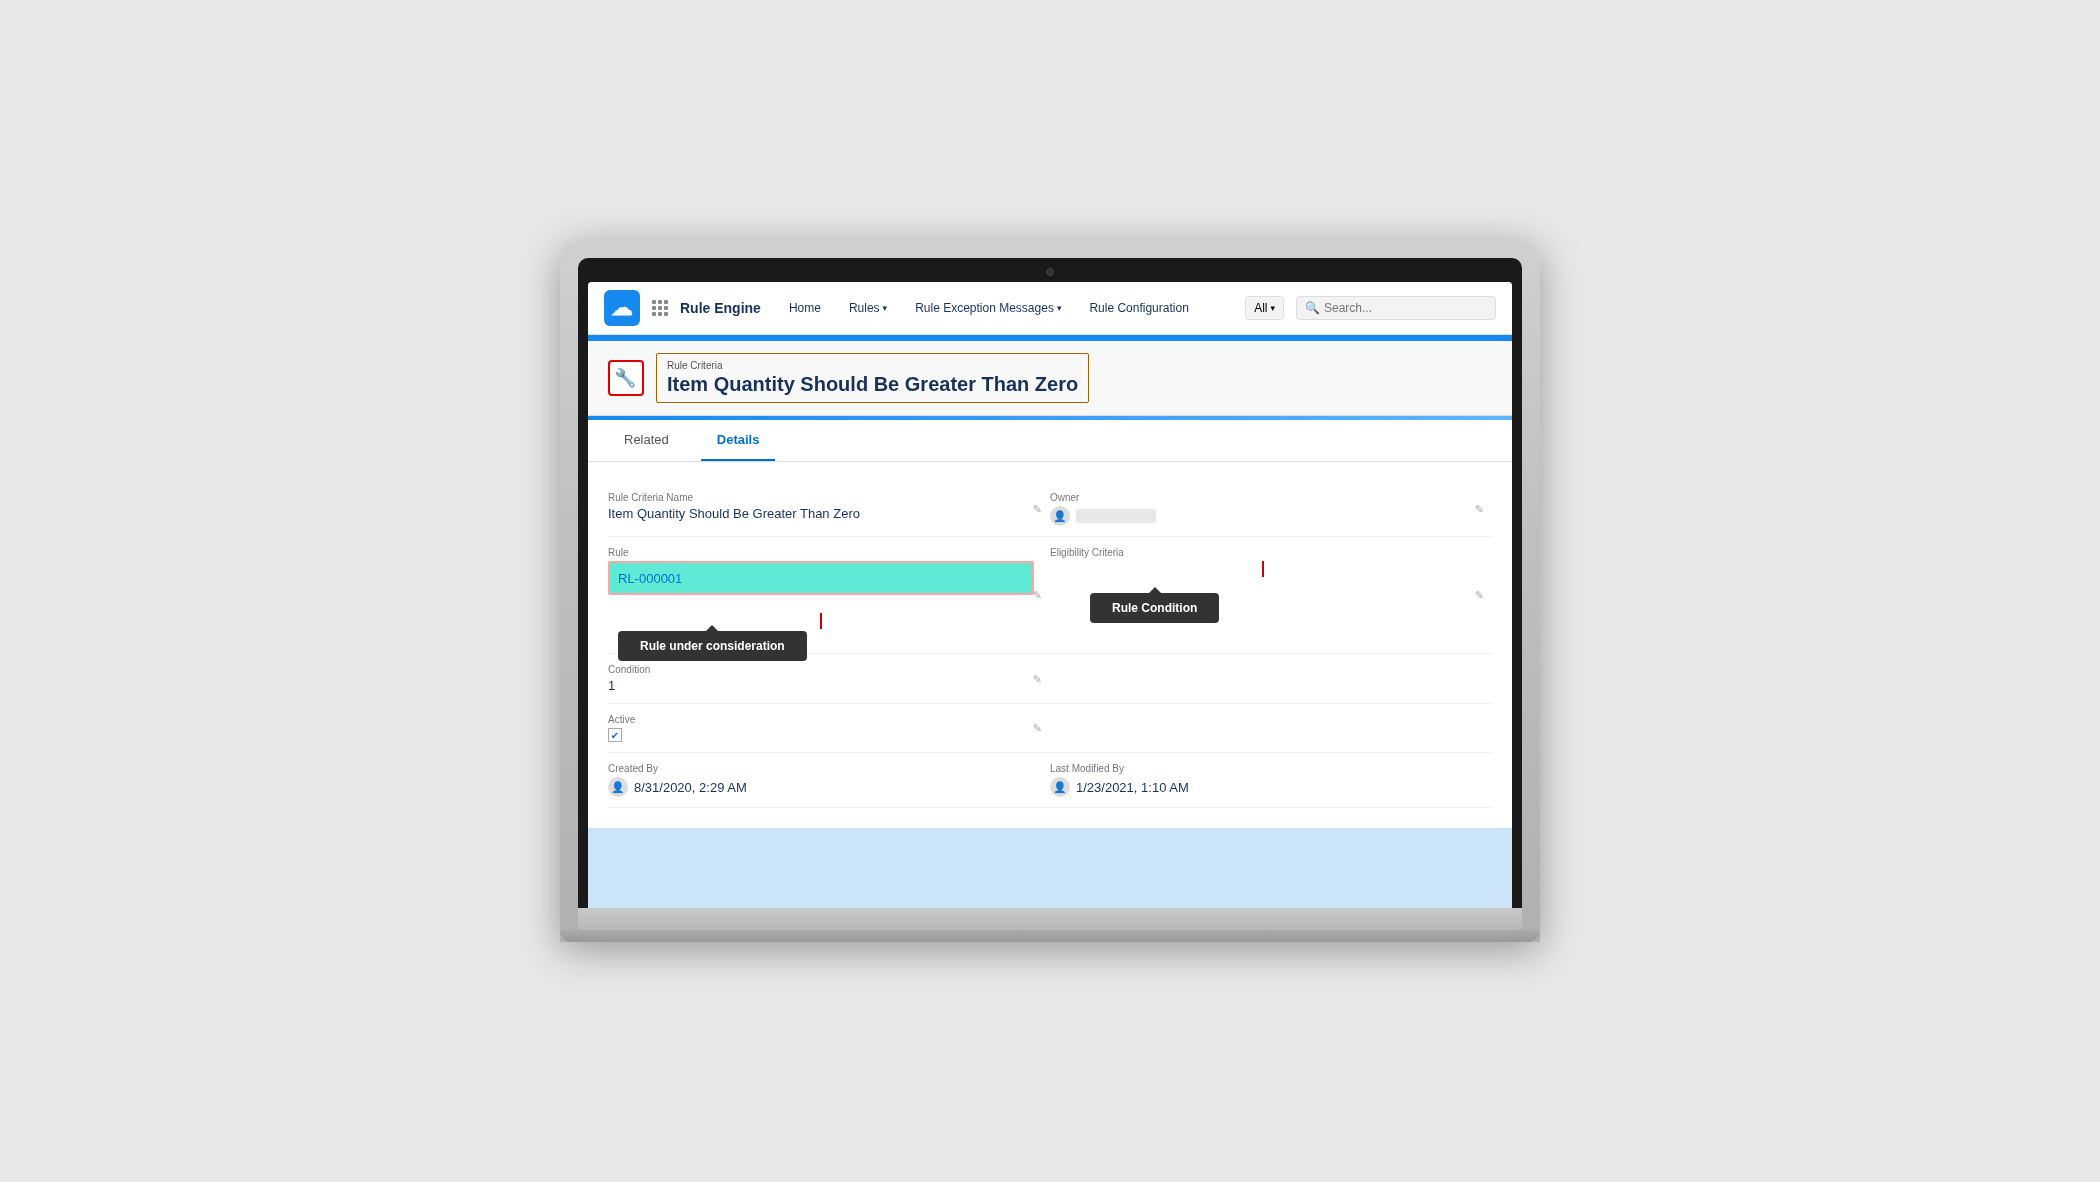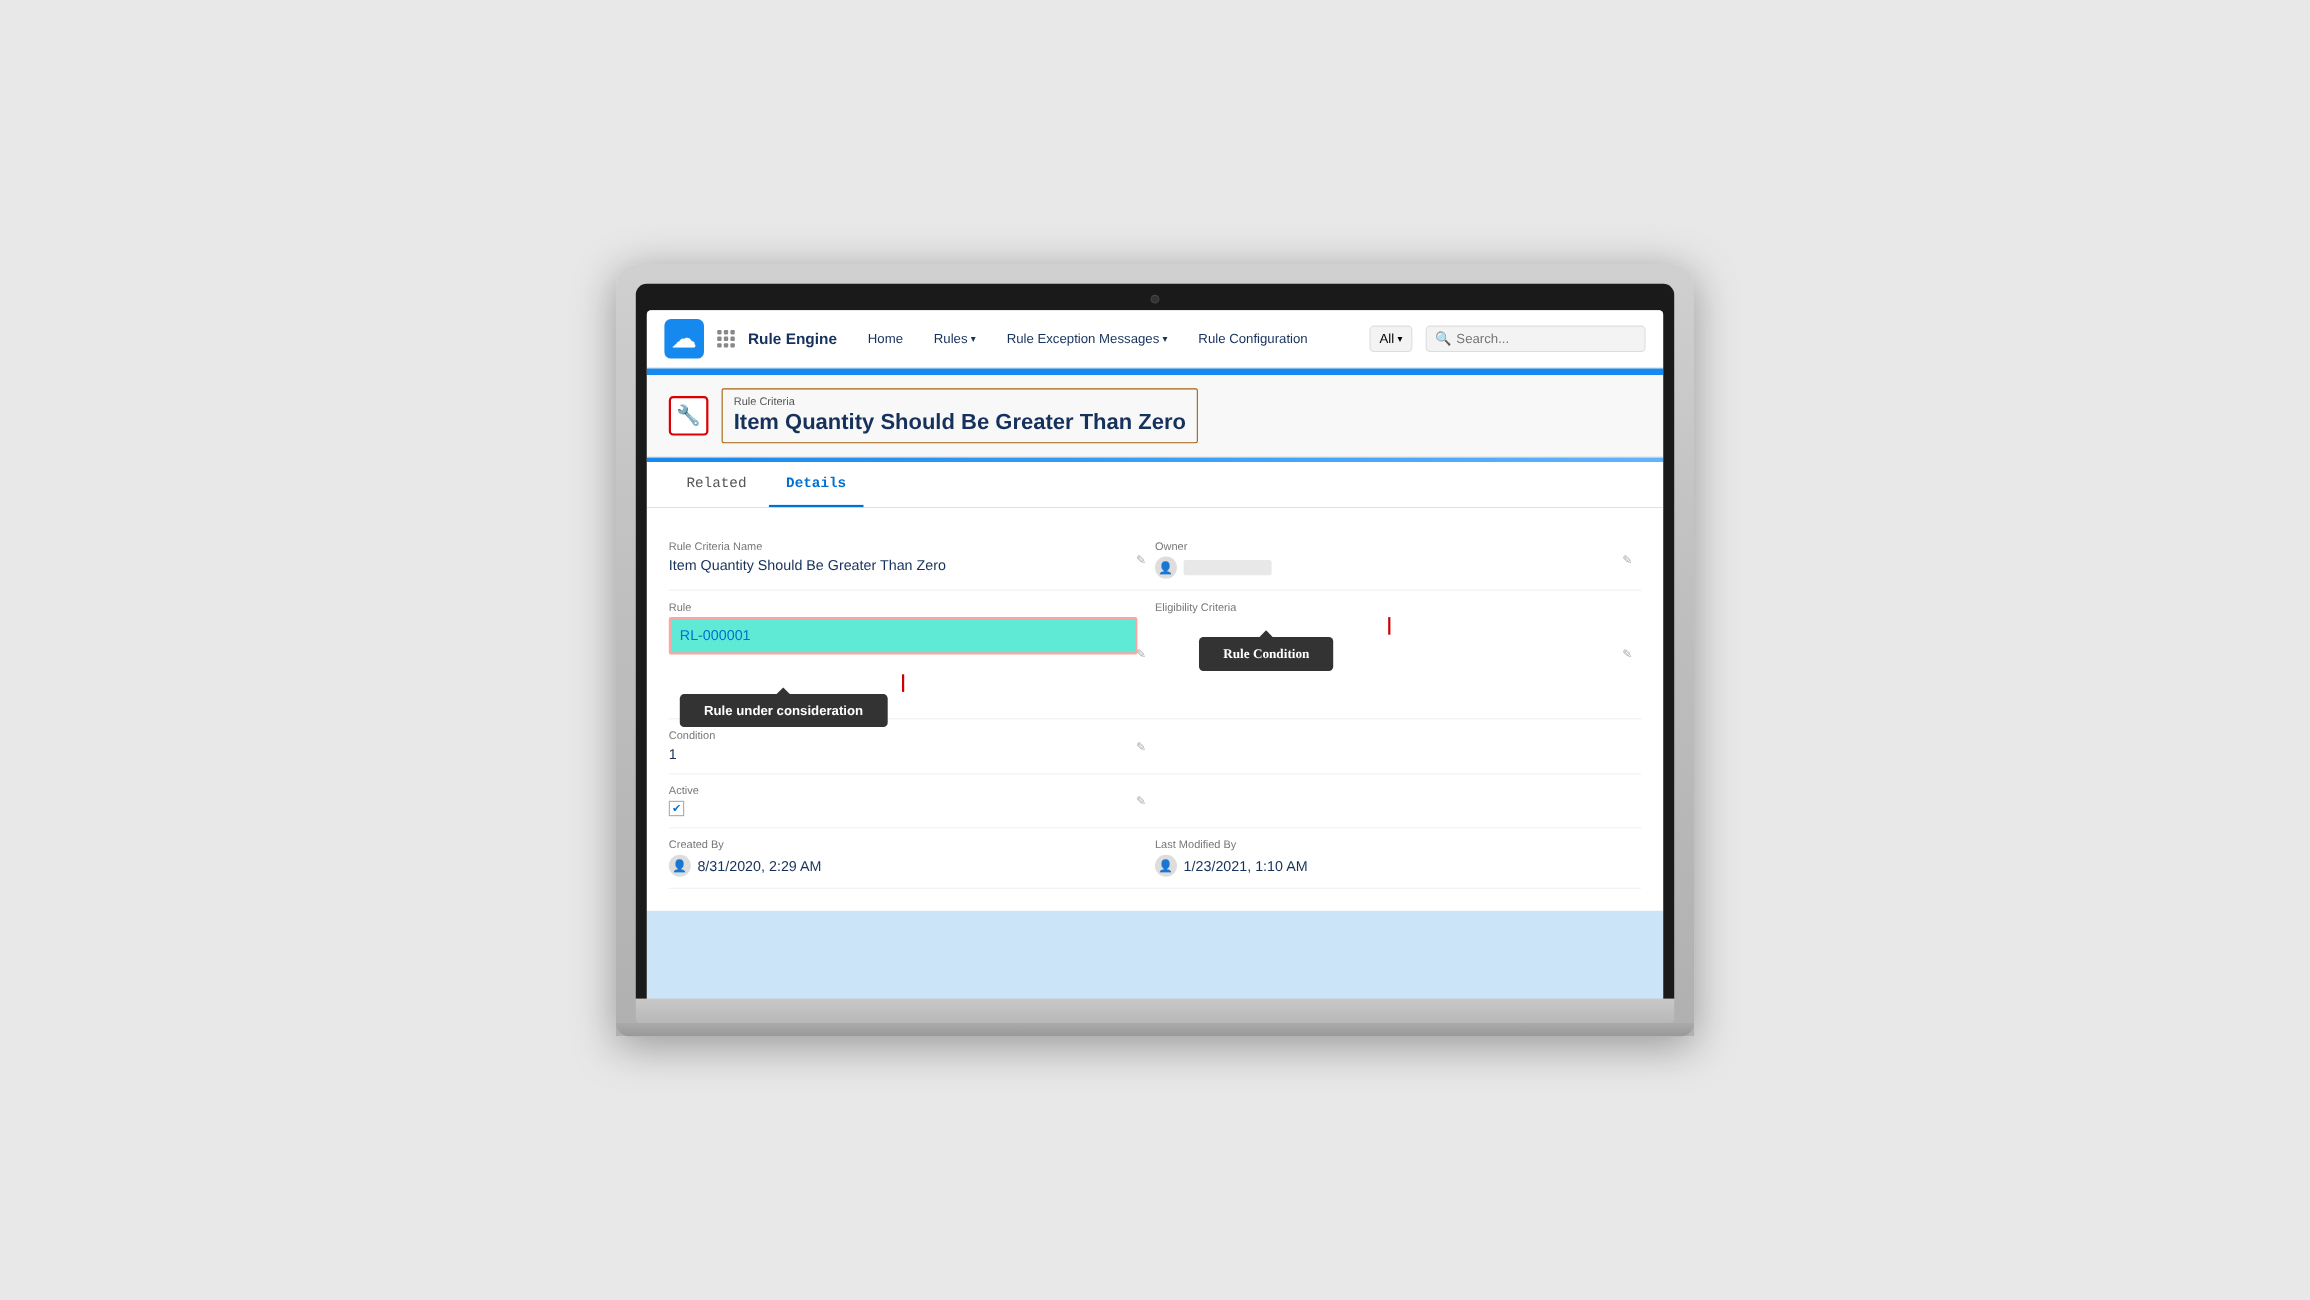--- a/index.html
+++ b/index.html
@@ -210,22 +210,21 @@
       height: 4px;
       background: linear-gradient(90deg, #1589ee, #5eb4ff);
     }
 
     
     .tabs-bar {
       background: #fff;
       border-bottom: 1px solid #ddd;
       padding: 0 20px;
       display: flex;
-      gap: 4px;
-      font-family: Liberation Mono, monospace;
+      gap: 16px;
     }
 
     .tab-item {
       padding: 12px 16px;
       font-size: 13px;
       color: #555;
       cursor: pointer;
       border-bottom: 2px solid transparent;
     }
 
@@ -457,21 +456,21 @@
               <div class="tooltip-box" style="top:18px; left:10px;">Rule under consideration</div>
             </div>
           </div>
 
           <div class="detail-field" style="position:relative;">
             <div class="detail-field-label">Eligibility Criteria</div>
             <span class="edit-icon">✎</span>
 
             <div style="position:relative; height:30px;">
               <div style="width:2px; height:16px; background:#cc0000; position:absolute; left:50%; transform:translateX(-50%);"></div>
-              <div class="tooltip-box" style="top:18px; left:40px;font-family:Liberation Serif, serif;">Rule Condition</div>
+              <div class="tooltip-box" style="top:32px; left:40px;">Rule Condition</div>
             </div>
           </div>
 
           <div class="detail-field">
             <div class="detail-field-label">Condition</div>
             <div class="detail-field-value">1</div>
             <span class="edit-icon">✎</span>
           </div>
 
           <div class="detail-field"></div>

